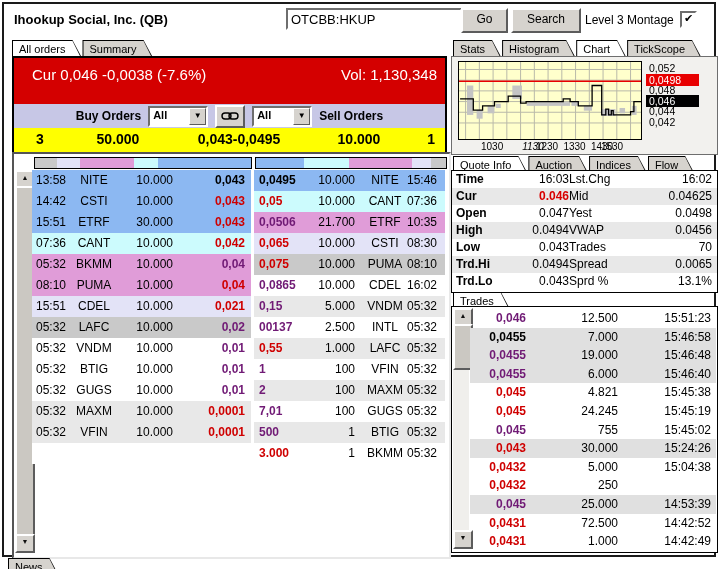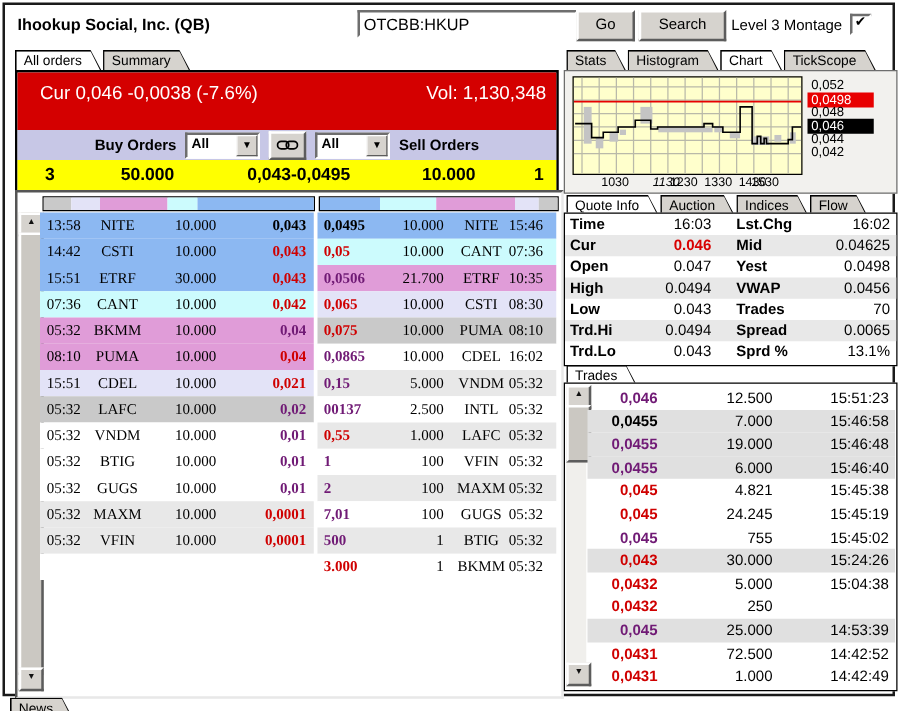--- a/index.html
+++ b/index.html
@@ -41,21 +41,21 @@
   .dd .val{flex:1;font-size:11px;font-weight:bold;padding:1px 0 0 3px;}
   .dd .arr{width:15px;background:#d6d3ce;border:1px solid;border-color:#fff #5c5c5c #5c5c5c #fff;
     font-size:8px;text-align:center;line-height:13px;color:#000;}
   #link-btn{width:26px;height:19px;display:inline-flex;align-items:center;justify-content:center;}
   #mh-summary{position:absolute;left:0;top:70px;right:0;height:24px;background:#ffff00;font-size:14px;font-weight:bold;}
   #mh-summary span{position:absolute;top:3px;}
   #sum-bidn{left:22px;}  #sum-bidsz{left:66px;width:76px;text-align:center;}
   #sum-inside{left:160px;width:130px;text-align:center;}
   #sum-asksz{left:310px;width:70px;text-align:center;}  #sum-askn{right:10px;}
   
-  #mt{left:8px;top:148px;width:435px;height:403px;border:2px solid;border-color:#555 #e8e8e8 #e8e8e8 #555;background:#fff;font-family:Liberation Serif, serif;}
+  #mt{left:8px;top:148px;width:435px;height:403px;border:2px solid;border-color:#555 #e8e8e8 #e8e8e8 #555;background:#fff;}
   .vscroll{position:absolute;background:#d6d3ce;}
   #mt-scroll{left:1px;top:16px;width:16px;height:383px;}
   .sc-btn{position:absolute;left:0;width:16px;height:15px;border:2px solid;border-color:#fff #5c5c5c #5c5c5c #fff;
     background:#d6d3ce;font-size:7px;text-align:center;line-height:11px;color:#111;}
   .sc-up{top:0;} .sc-dn{bottom:0;}
   .sc-thumb{position:absolute;left:0;width:16px;border:2px solid;border-color:#fff #5c5c5c #5c5c5c #fff;background:#cbc8c2;}
   #mt-thumb{top:16px;height:350px;}
   .band{position:absolute;top:3px;height:10px;border:1px solid #000;display:flex;}
   #band-l{left:20px;width:216px;}
   #band-r{left:241px;width:190px;}
@@ -77,21 +77,21 @@
   .xlab{position:absolute;top:84px;font-size:10px;color:#000;width:34px;text-align:center;}
   .ylab{position:absolute;left:194px;width:50px;height:12px;font-size:10.5px;line-height:12px;padding-left:3px;color:#000;}
   .ylab.red{background:#e80000;color:#fff;}
   .ylab.black{background:#000;color:#fff;}
   
   #quotebox{left:447px;top:166px;width:265px;height:121px;border:1px solid #000;background:#fff;}
   .qrow{display:flex;height:17px;line-height:17px;font-size:12px;}
   .qrow.alt{background:#e8e8e8;}
   .q-l1{width:47px;padding-left:4px;font-weight:bold;}
   .q-v1{width:66px;text-align:right;}
-  .q-l2{width:62px;padding-left:20px;font-weight:bold;}
+  .q-l2{width:62px;padding-left:0;font-weight:normal;}
   .q-v2{flex:1;text-align:right;padding-right:5px;}
   .q-red{color:#d80000;font-weight:bold;}
   
   #tradesbox{left:447px;top:302px;width:265px;height:245px;border:1px solid #000;background:#fff;}
   #tr-scroll{left:1px;top:1px;width:16px;height:241px;background:#f0efec;}
   #tr-thumb{top:16px;height:42px;}
   #traderows{position:absolute;left:18px;top:2px;right:1px;}
   .trow{display:flex;height:18.6px;line-height:18.6px;font-size:12px;}
   .trow.alt{background:#e0e0e0;}
   .t-price{width:56px;text-align:right;font-weight:bold;}

